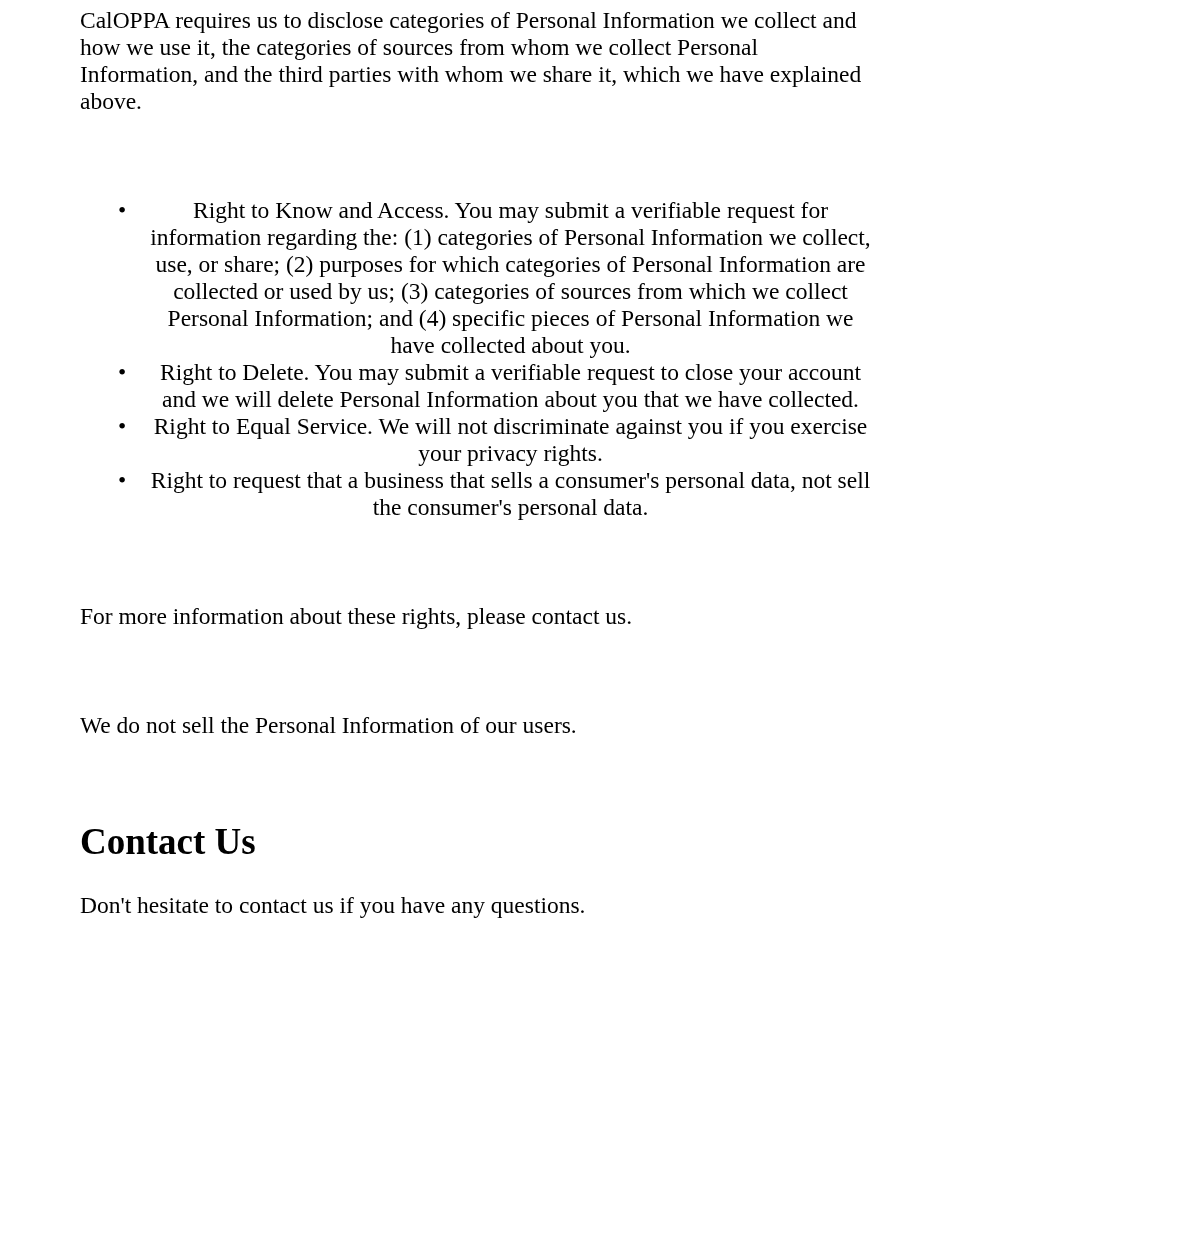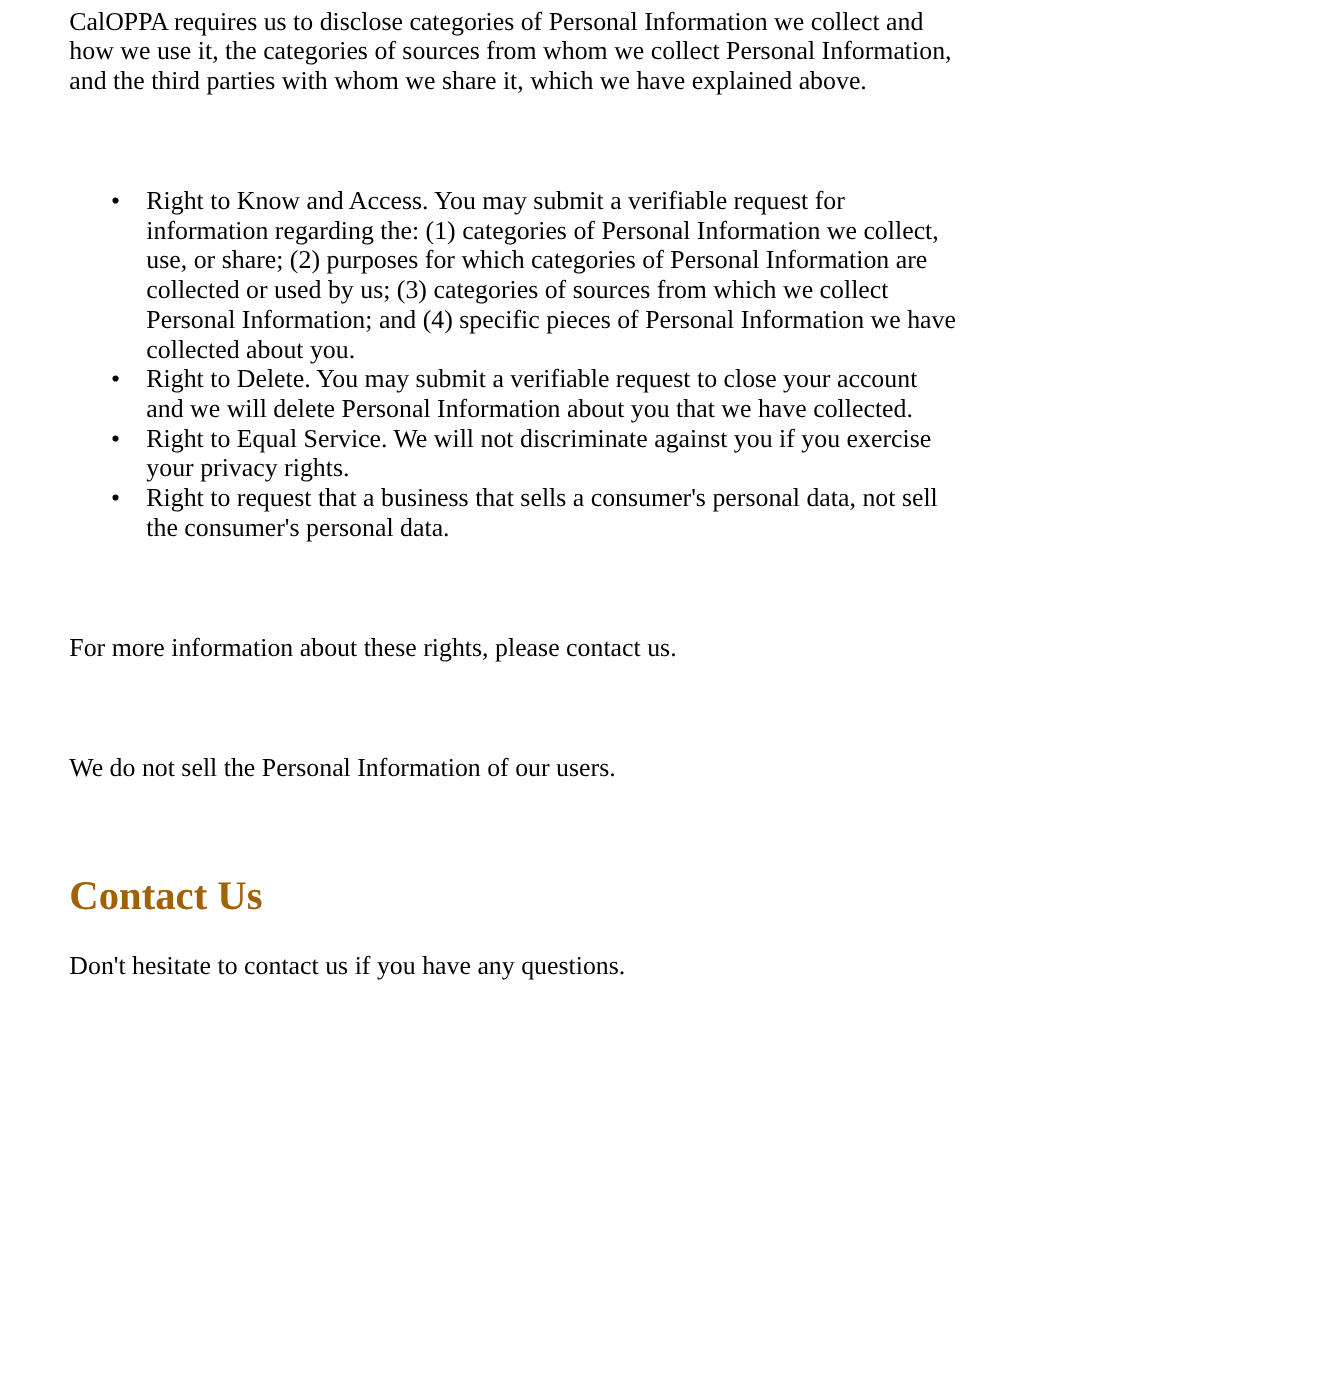--- a/index.html
+++ b/index.html
@@ -7,45 +7,46 @@
     margin: 0;
     padding: 0;
     background: #ffffff;
     width: 1200px;
     height: 1253px;
     overflow: hidden;
   }
   .page {
     width: 1012px;
     height: 1253px;
-    padding: 7px 141px 0 63px;
+    padding: 7px 141px 0 80px;
     font-family: "Liberation Serif", "DejaVu Serif", serif;
     font-size: 23.5px;
     line-height: 27px;
     color: #000000;
     background: #ffffff;
   }
   p {
     margin: 0 0 82px 0;
   }
   p.after-heading {
     margin-bottom: 82px;
   }
   h1.doc-heading {
     font-family: "Liberation Serif", "DejaVu Serif", serif;
     font-size: 37px;
     line-height: 41px;
     font-weight: bold;
     margin: 0 0 30px 0;
-    color: #a16207;
+    color: #000000;
   }
   ul.doc-list {
     list-style: none;
     margin: 16px 0 82px 0;
     padding: 0 0 0 70px;
+    text-align: center;
   }
   ul.doc-list.last {
     margin-bottom: 0;
   }
   ul.doc-list li {
     position: relative;
   }
   ul.doc-list li::before {
     content: "\2022";
     position: absolute;

